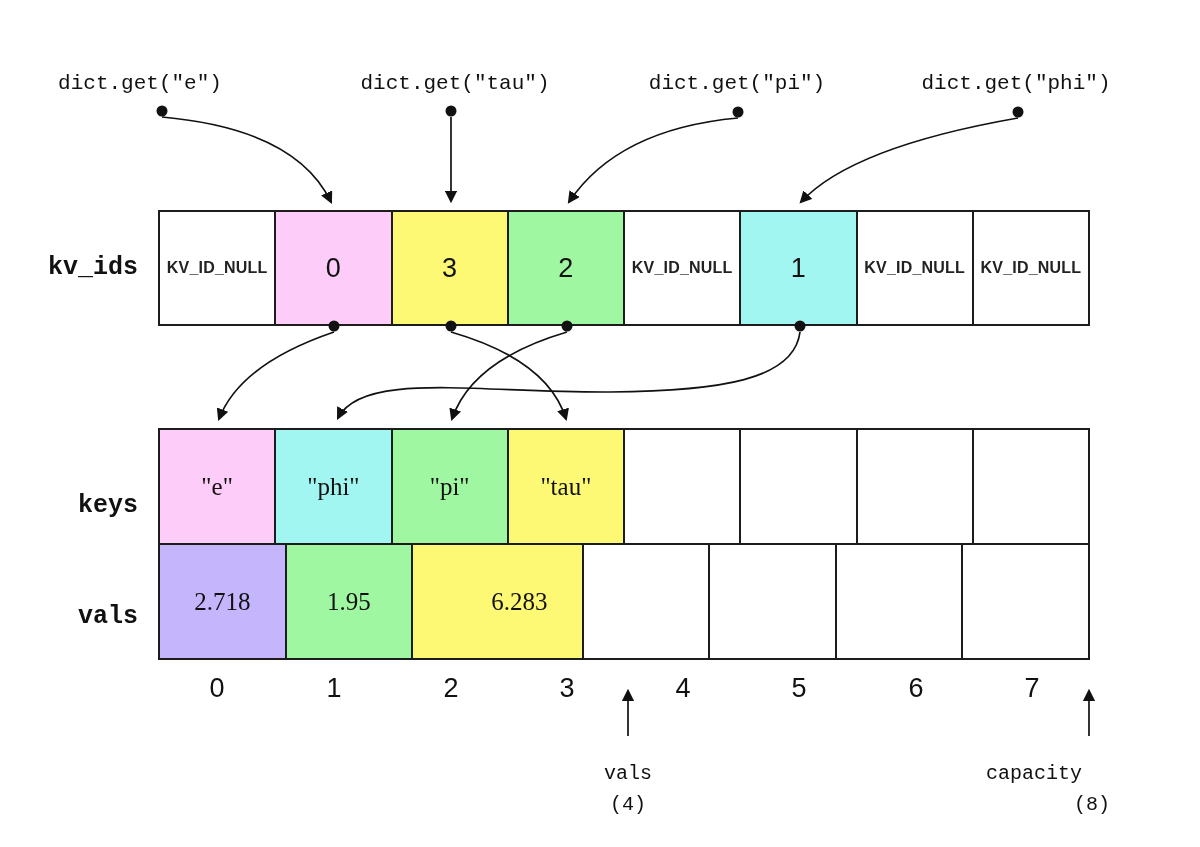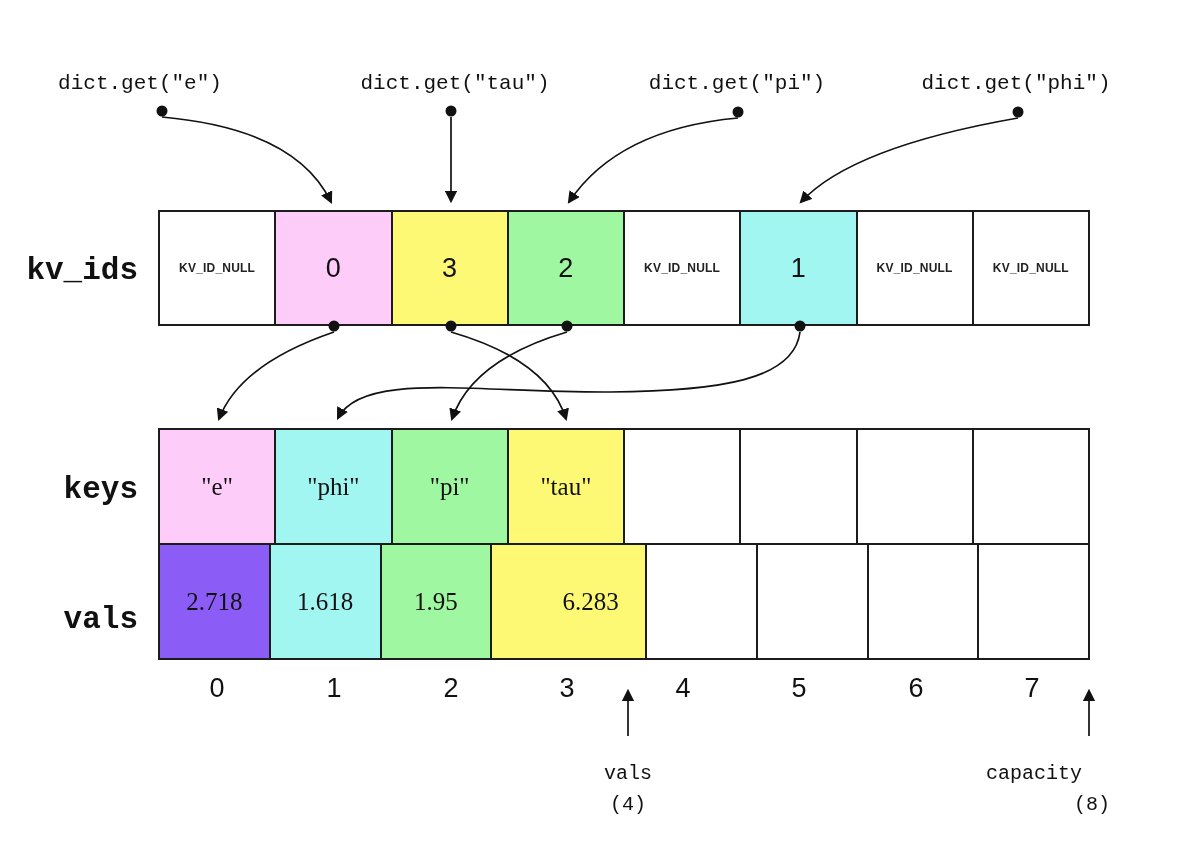--- a/index.html
+++ b/index.html
@@ -25,21 +25,21 @@
   }
 
   
   .row-label {
     position: absolute;
     left: 0;
     width: 138px;
     text-align: right;
     font-family: "Liberation Mono", "DejaVu Sans Mono", monospace;
     font-weight: bold;
-    font-size: 31px;
+    font-size: 25px;
     white-space: nowrap;
     color: #111111;
   }
 
   
   .array {
     position: absolute;
     left: 158px;
     width: 932px;
     box-sizing: border-box;
@@ -56,21 +56,21 @@
     border-left: 2px solid #1c1c1c;
     display: flex;
     align-items: center;
     justify-content: center;
     overflow: hidden;
   }
   .cell:first-child { border-left: none; }
 
   .null-text {
     font-weight: bold;
-    font-size: 12px;
+    font-size: 16px;
     letter-spacing: 0.2px;
     color: #222222;
   }
   .id-text { font-size: 27px; color: #111111; }
   .serif-text {
     font-family: "Liberation Serif", "DejaVu Serif", serif;
     font-size: 25px;
     color: #111111;
   }
 
@@ -105,21 +105,21 @@
 <body>
 
 <div class="canvas">
 
   <div class="call-label" style="left:140px">dict.get("e")</div>
   <div class="call-label" style="left:455px">dict.get("tau")</div>
   <div class="call-label" style="left:737px">dict.get("pi")</div>
   <div class="call-label" style="left:1016px">dict.get("phi")</div>
 
   <div class="row-label" style="top:253px">kv_ids</div>
-  <div class="row-label" style="top:472px">keys</div>
+  <div class="row-label" style="top:491px">keys</div>
   <div class="row-label" style="top:602px">vals</div>
 
   <div class="array" style="top:210px; height:116px">
     <div class="array-row">
       <div class="cell" style="background: rgb(255, 255, 255);">
           <span class="null-text">KV_ID_NULL</span>
         </div>
       <div class="cell" style="background: rgb(253, 204, 248);">
           <span class="id-text">0</span>
         </div>
@@ -165,25 +165,22 @@
           <span class="serif-text"></span>
         </div>
       <div class="cell" style="background: rgb(255, 255, 255);">
           <span class="serif-text"></span>
         </div>
       <div class="cell" style="background: rgb(255, 255, 255);">
           <span class="serif-text"></span>
         </div>
     </div>
     <div class="array-row">
-      <div class="cell" style="background: #8b5cf6;">
+      <div class="cell" style="background: #c4b5fd;">
           <span class="serif-text">2.718</span>
-        </div>
-      <div class="cell" style="background: rgb(162, 246, 242);">
-          <span class="serif-text">1.618</span>
         </div>
       <div class="cell" style="background: rgb(159, 248, 161);">
           <span class="serif-text">1.95</span>
         </div>
       <div class="cell" style="background: rgb(253, 249, 116); padding-left: 44px;">
           <span class="serif-text">6.283</span>
         </div>
       <div class="cell" style="background: rgb(255, 255, 255);">
           <span class="serif-text"></span>
         </div>

